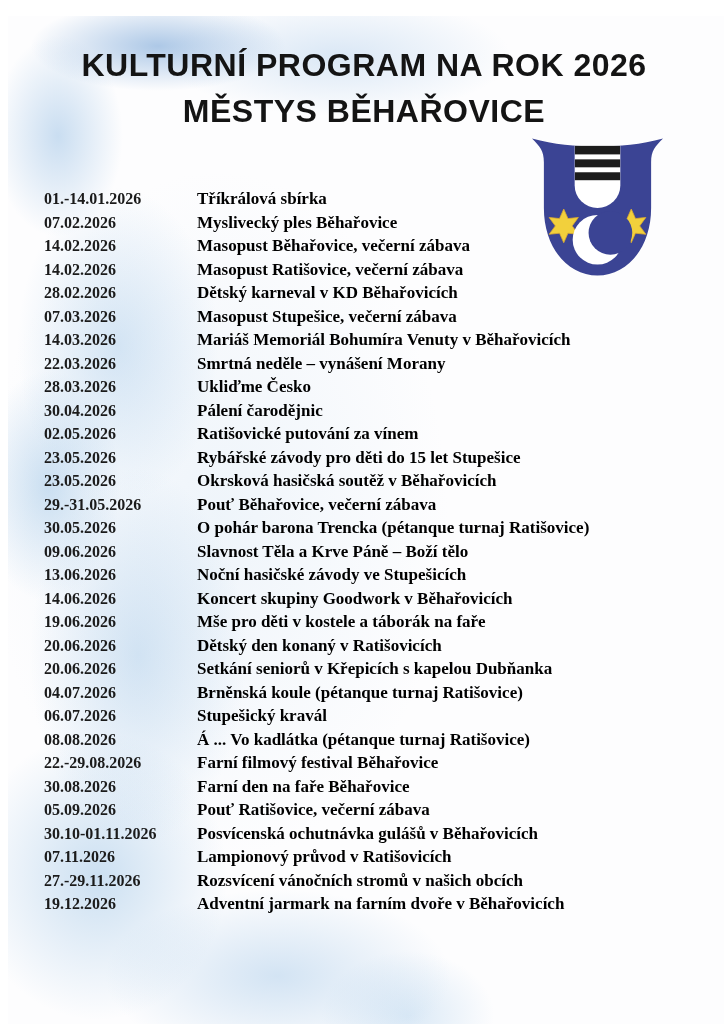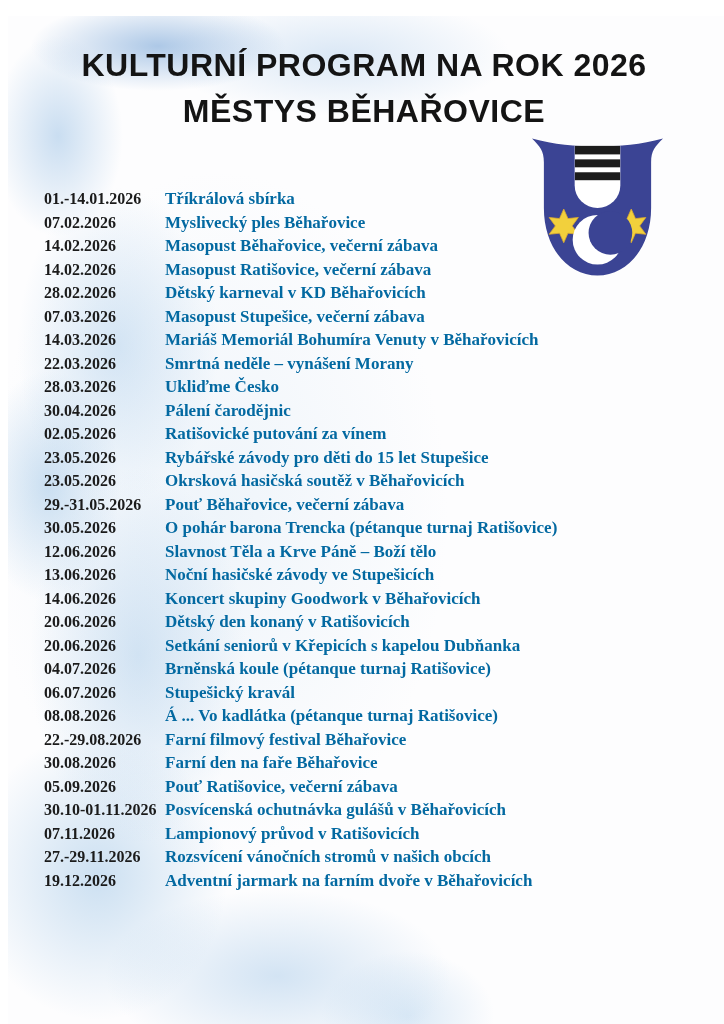--- a/index.html
+++ b/index.html
@@ -31,21 +31,21 @@
   .title.l1 { top:46px; }
   .title.l2 { top:92px; }
   .coa { position:absolute; left:528px; top:136px; width:139px; height:148px; }
   .star { stroke:#d9a930; stroke-width:0.8; }
   .events { position:absolute; left:44px; top:187px; width:650px; }
   .event-row { height:23.5px; line-height:23.5px; white-space:nowrap; }
   .event-date {
     display:inline-block; width:121px; vertical-align:top;
     font-weight:bold; font-size:16px; color:#1b1b1b;
   }
-  .event-title { font-weight:bold; font-size:17px; color:#0369a1; }
+  .event-title { font-weight:bold; font-size:17px; color:#000000;margin-left:32px; }
   .footer {
     position:absolute; top:966px; left:0; width:724px; text-align:center;
     font-weight:bold; font-size:12.5px; color:#1b1b1b;
   }
 </style>
 </head>
 <body>
 
 <div class="page">
 
@@ -88,23 +88,24 @@
       <div class="event-row"><span class="event-date">07.03.2026</span><span class="event-title">Masopust Stupešice, večerní zábava</span></div>
       <div class="event-row"><span class="event-date">14.03.2026</span><span class="event-title">Mariáš Memoriál Bohumíra Venuty v Běhařovicích</span></div>
       <div class="event-row"><span class="event-date">22.03.2026</span><span class="event-title">Smrtná neděle – vynášení Morany</span></div>
       <div class="event-row"><span class="event-date">28.03.2026</span><span class="event-title">Ukliďme Česko</span></div>
       <div class="event-row"><span class="event-date">30.04.2026</span><span class="event-title">Pálení čarodějnic</span></div>
       <div class="event-row"><span class="event-date">02.05.2026</span><span class="event-title">Ratišovické putování za vínem</span></div>
       <div class="event-row"><span class="event-date">23.05.2026</span><span class="event-title">Rybářské závody pro děti do 15 let Stupešice</span></div>
       <div class="event-row"><span class="event-date">23.05.2026</span><span class="event-title">Okrsková hasičská soutěž v Běhařovicích</span></div>
       <div class="event-row"><span class="event-date">29.-31.05.2026</span><span class="event-title">Pouť Běhařovice, večerní zábava</span></div>
       <div class="event-row"><span class="event-date">30.05.2026</span><span class="event-title">O pohár barona Trencka (pétanque turnaj Ratišovice)</span></div>
-      <div class="event-row"><span class="event-date">12.06.2026</span><span class="event-title">Slavnost Těla a Krve Páně – Boží tělo</span></div>
+      <div class="event-row"><span class="event-date">09.06.2026</span><span class="event-title">Slavnost Těla a Krve Páně – Boží tělo</span></div>
       <div class="event-row"><span class="event-date">13.06.2026</span><span class="event-title">Noční hasičské závody ve Stupešicích</span></div>
       <div class="event-row"><span class="event-date">14.06.2026</span><span class="event-title">Koncert skupiny Goodwork v Běhařovicích</span></div>
+      <div class="event-row"><span class="event-date">19.06.2026</span><span class="event-title">Mše pro děti v kostele a táborák na faře</span></div>
       <div class="event-row"><span class="event-date">20.06.2026</span><span class="event-title">Dětský den konaný v Ratišovicích</span></div>
       <div class="event-row"><span class="event-date">20.06.2026</span><span class="event-title">Setkání seniorů v Křepicích s kapelou Dubňanka</span></div>
       <div class="event-row"><span class="event-date">04.07.2026</span><span class="event-title">Brněnská koule (pétanque turnaj Ratišovice)</span></div>
       <div class="event-row"><span class="event-date">06.07.2026</span><span class="event-title">Stupešický kravál</span></div>
       <div class="event-row"><span class="event-date">08.08.2026</span><span class="event-title">Á ... Vo kadlátka (pétanque turnaj Ratišovice)</span></div>
       <div class="event-row"><span class="event-date">22.-29.08.2026</span><span class="event-title">Farní filmový festival Běhařovice</span></div>
       <div class="event-row"><span class="event-date">30.08.2026</span><span class="event-title">Farní den na faře Běhařovice</span></div>
       <div class="event-row"><span class="event-date">05.09.2026</span><span class="event-title">Pouť Ratišovice, večerní zábava</span></div>
       <div class="event-row"><span class="event-date">30.10-01.11.2026</span><span class="event-title">Posvícenská ochutnávka gulášů v Běhařovicích</span></div>
       <div class="event-row"><span class="event-date">07.11.2026</span><span class="event-title">Lampionový průvod v Ratišovicích</span></div>

